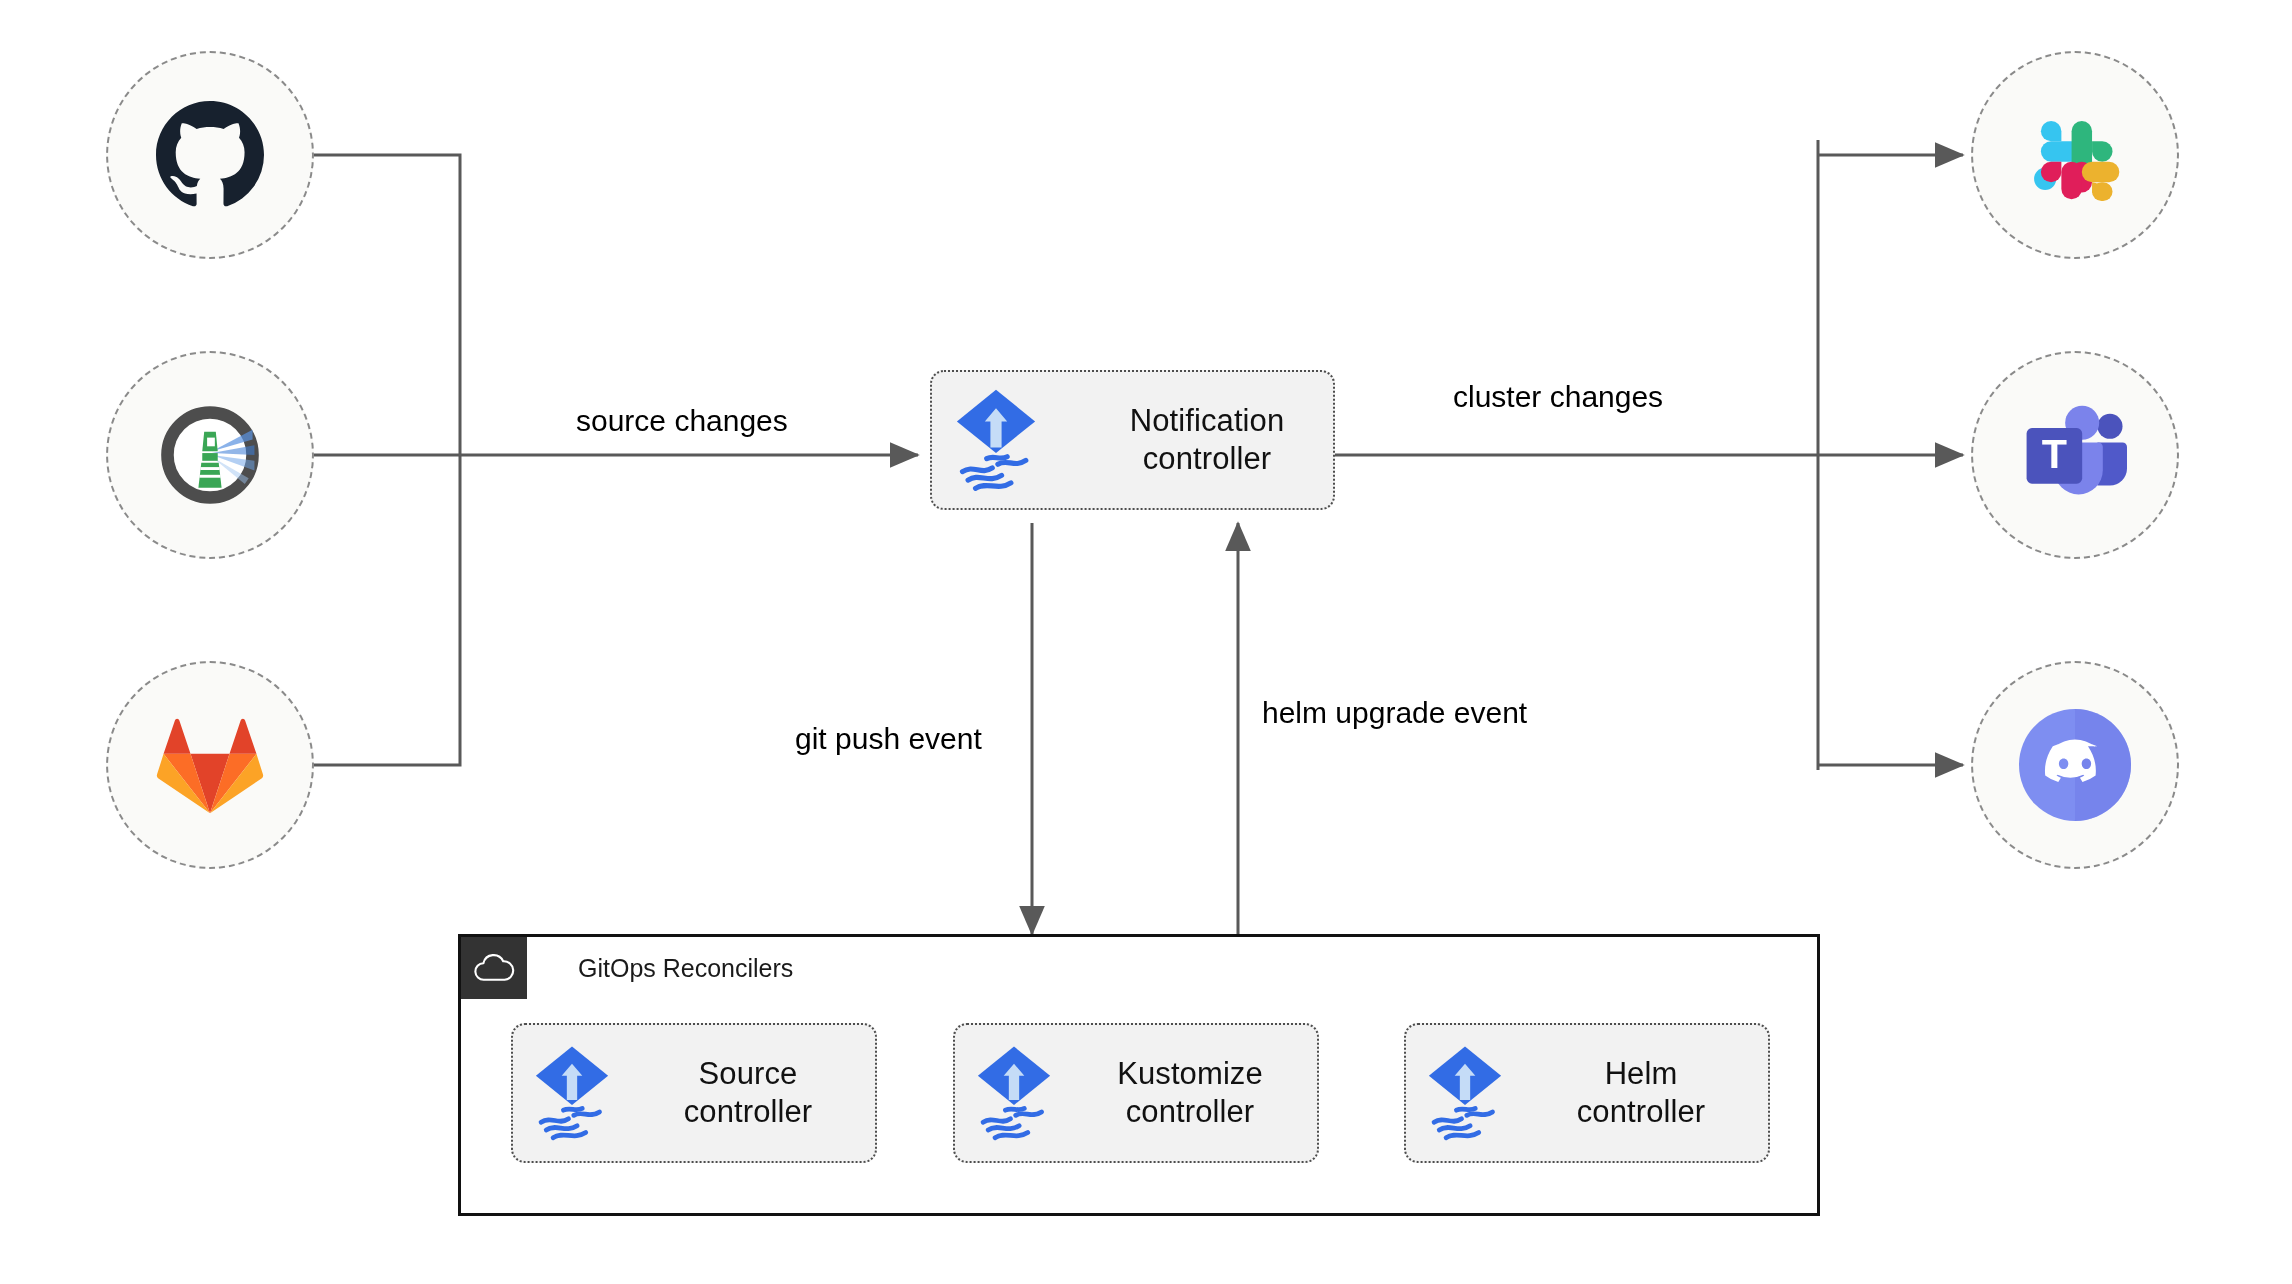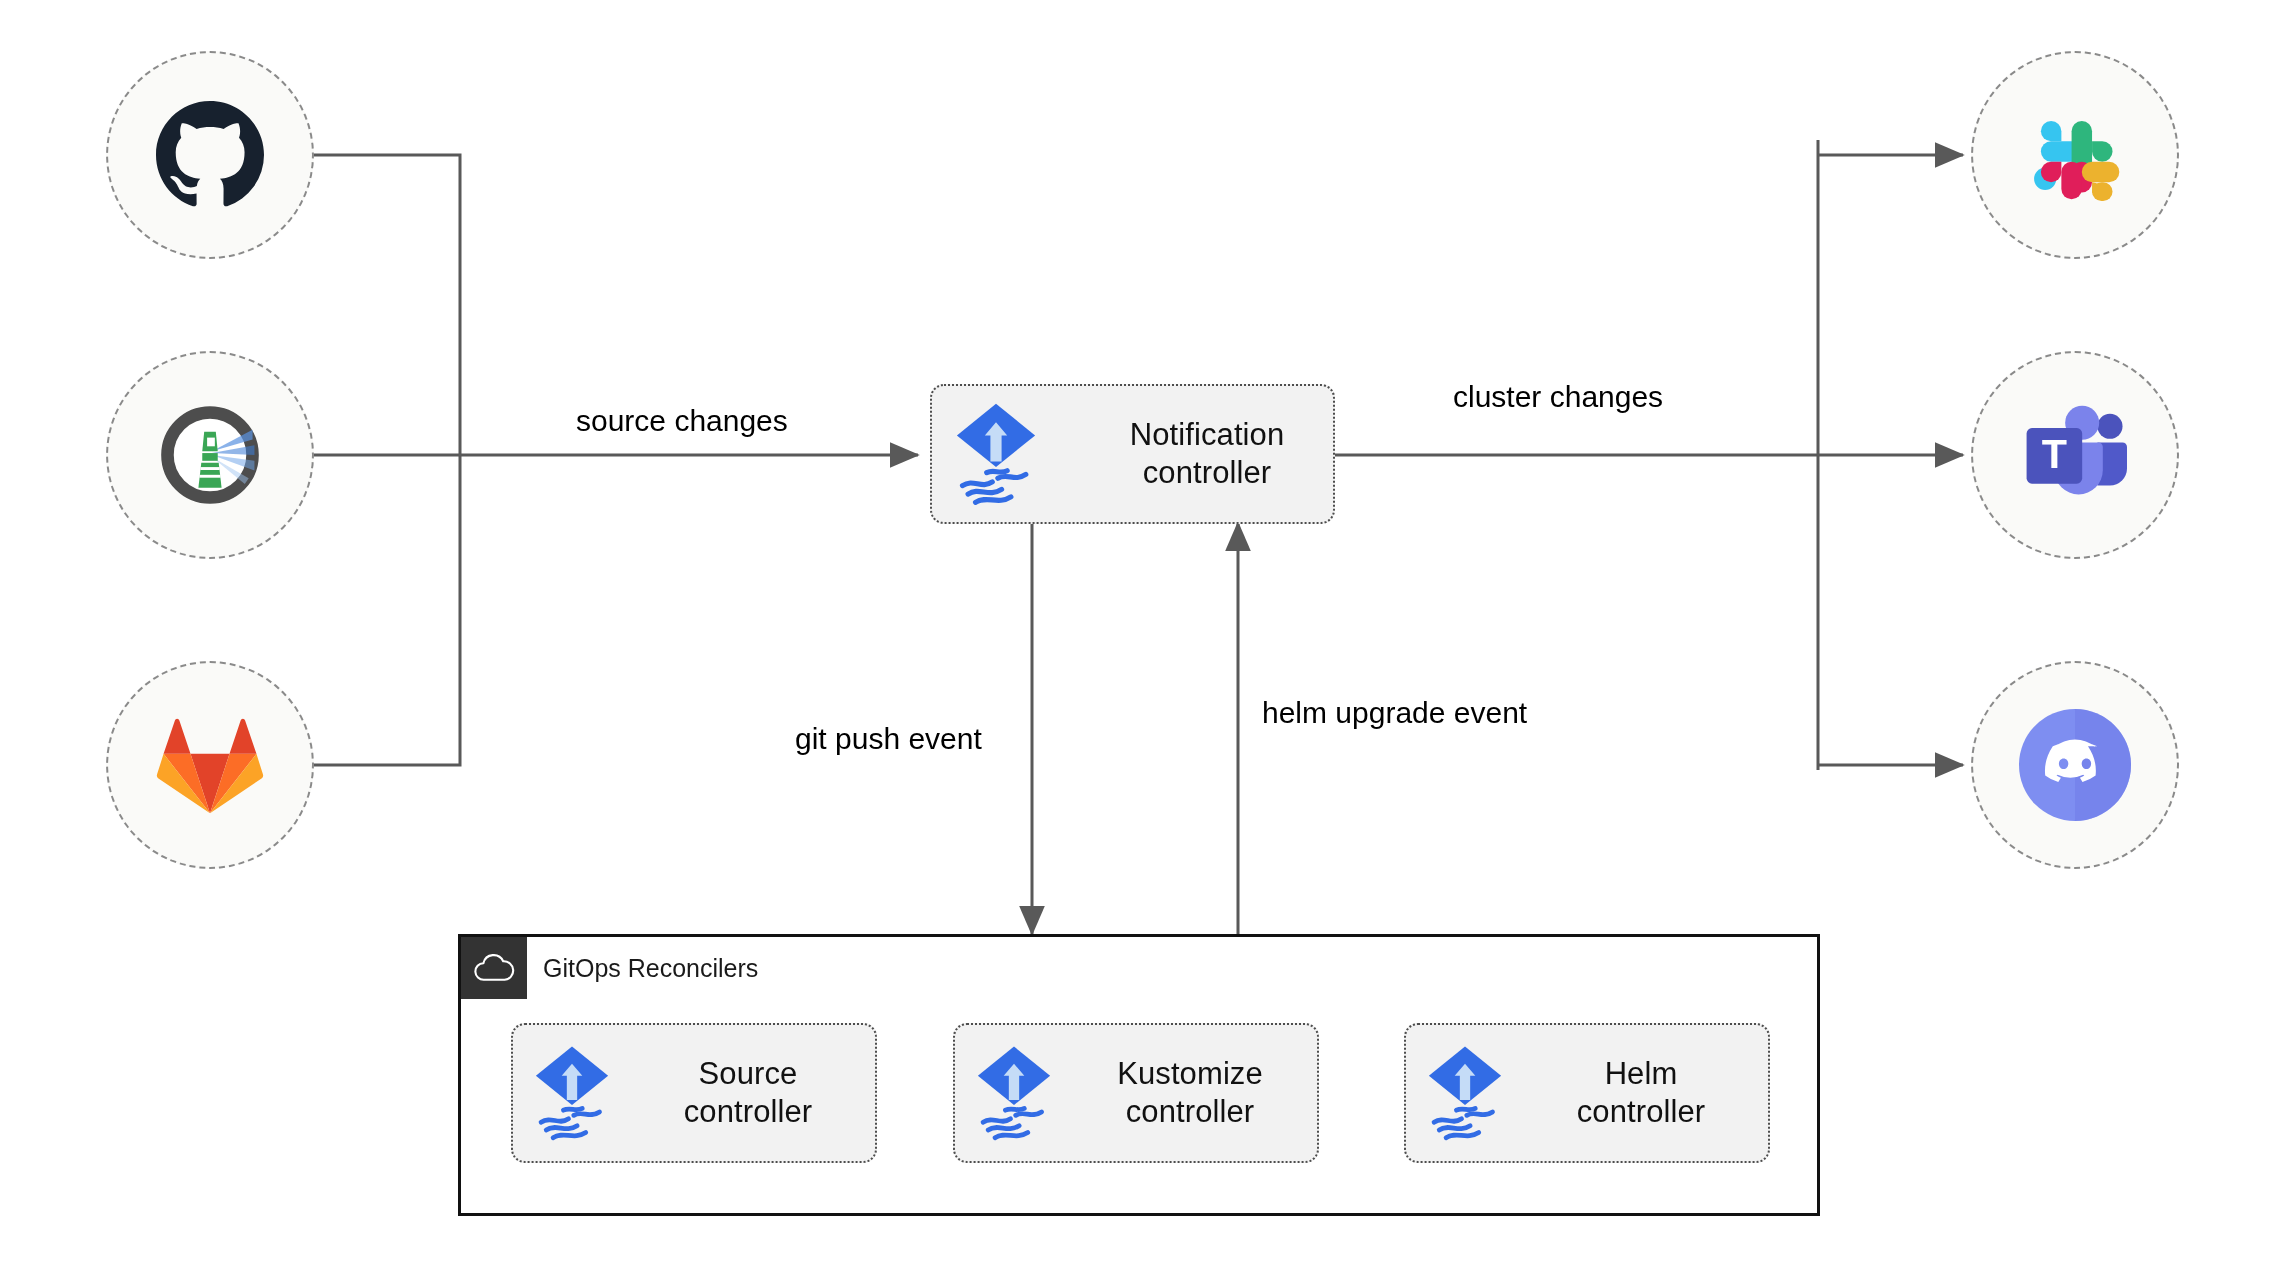--- a/index.html
+++ b/index.html
@@ -27,21 +27,21 @@
     font-size:31px;line-height:1.22;letter-spacing:.1px;
     padding-right:10px;
   }
   .ctrl-label .l2{display:block;}
 
   
   #reconcilers-group{
     position:absolute;border:3px solid #111111;background:#ffffff;box-sizing:border-box;
   }
   #reconcilers-header{
-    position:absolute;left:-0px;top:-0px;display:flex;align-items:center;
+    position:absolute;left:-0px;top:-0px;display:flex;align-items:center;gap:35px;
   }
   #reconcilers-tab{
     width:66px;height:62px;background:#333333;display:flex;align-items:center;justify-content:center;
   }
   #reconcilers-title{
     font-size:25px;color:#1a1a1a;padding-left:16px;white-space:nowrap;
   }
 
   
   .edge-label{
@@ -178,21 +178,21 @@
         <path fill="#ffffff" d="M84.2,43.2 a42,42 0 0 0-10.6-3.3 l-.5,1.1 a38,38 0 0 1 9.4,3 32,32 0
           0 0-41,0 a38,38 0 0 1 9.4-3 l-.5-1.1 a42,42 0 0 0-10.6,3.3 c-6.7,10 -8.6,19.7 -7.6,29.3
           a43,43 0 0 0 13.1,6.6 l2.6-4.4 a28,28 0 0 1-4.4-2.1 l1.1-.8 a30,30 0 0 0 25.6,0 l1.1.8
           a28,28 0 0 1-4.4,2.1 l2.6,4.4 a43,43 0 0 0 13.1-6.6 c1.2-11.1 -1.9-20.7 -7.6-29.3 Z
           M50.6,66 c-2.6,0-4.7-2.4-4.7-5.3 s2-5.3 4.7-5.3 c2.7,0 4.8,2.4 4.7,5.3 0,2.9 -2,5.3 -4.7,5.3 Z
           M73.4,66 c-2.6,0-4.7-2.4-4.7-5.3 s2-5.3 4.7-5.3 c2.7,0 4.8,2.4 4.7,5.3 0,2.9 -2,5.3 -4.7,5.3 Z"></path>
       </svg>
     </span>
   </div>
 
-  <div class="ctrl-box" style="left:930px;top:384px;width:405px;height:140px;gap:31px;">
+  <div class="ctrl-box" style="left:930px;top:370px;width:405px;height:140px;gap:31px;">
     <span class="ctrl-logo" style="width:128px;">
       <svg width="94" height="108" viewBox="0 0 100 116" aria-hidden="true">
         <path d="M50,4 L92,38 L50,72 L8,38 Z" fill="#326ce5"></path>
         <path d="M50,24 L62,38 H56 V66 H44 V38 H38 Z" fill="#c5dcf7"></path>
         <g stroke="#326ce5" stroke-width="5.5" stroke-linecap="round" fill="none">
           <path d="M14,92 C26,84 34,96 46,88"></path>
           <path d="M20,101 C32,93 42,105 56,96"></path>
           <path d="M28,110 C40,102 52,113 66,104"></path>
           <path d="M40,78 C48,74 54,80 62,76"></path>
           <path d="M52,84 C62,78 70,88 82,80"></path>

